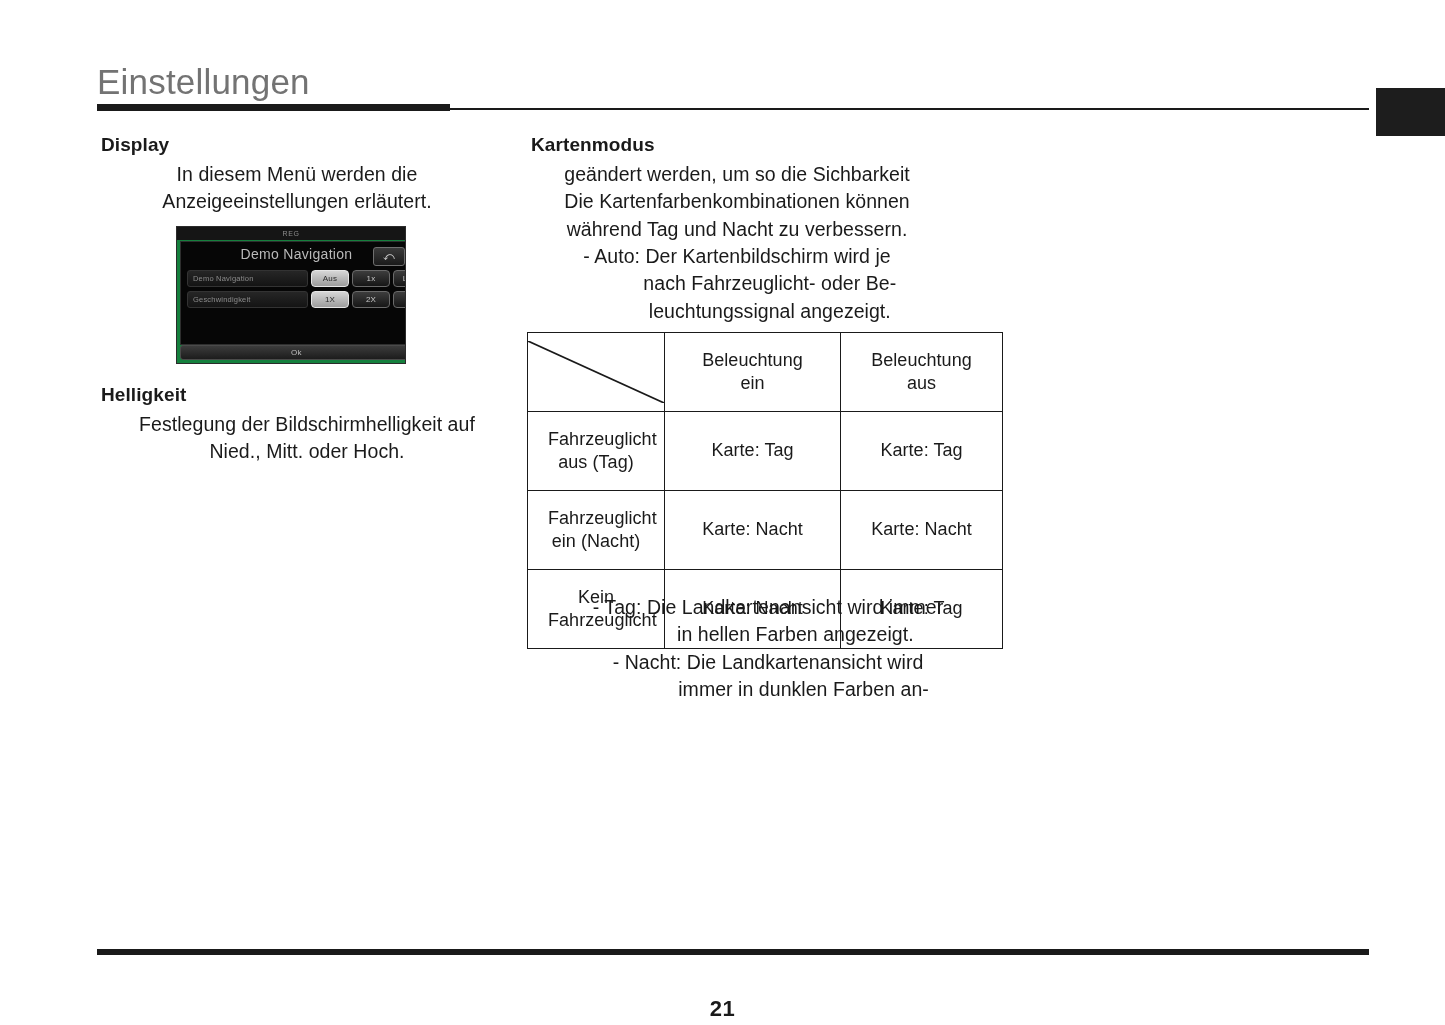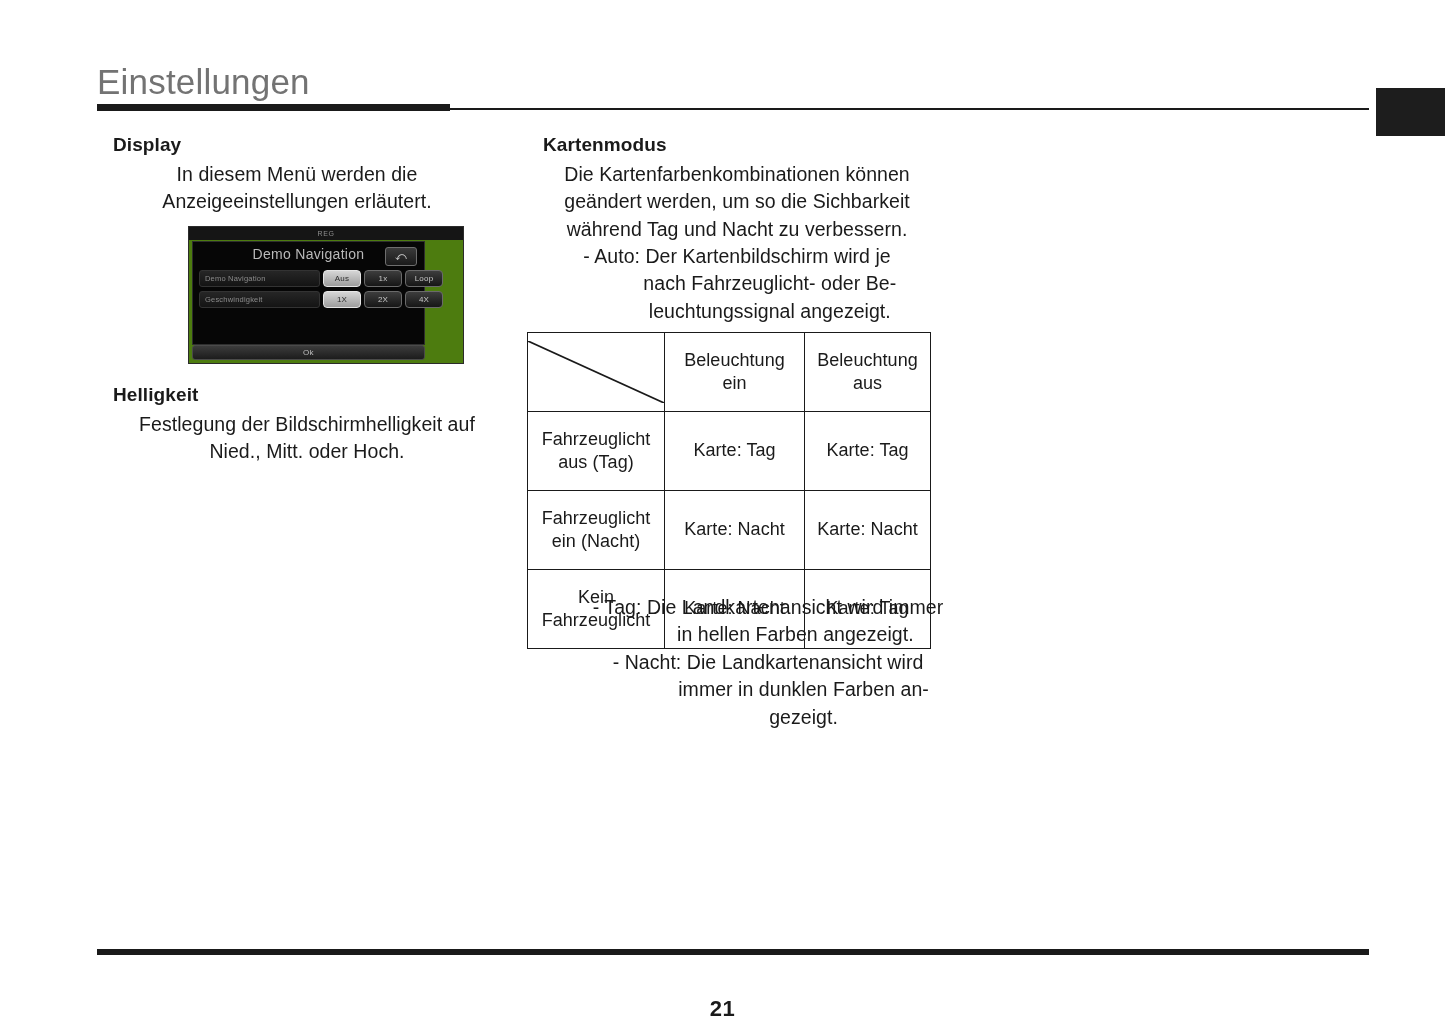--- a/index.html
+++ b/index.html
@@ -68,41 +68,41 @@
   .col-right {
     position: absolute;
     left: 527px;
     top: 131px;
     width: 420px;
   }
 
   .sec-heading {
     font-size: 19px;
     font-weight: 700;
-    margin: 0 0 2px 16px;
+    margin: 0 0 2px 4px;
     line-height: 1.45;
     letter-spacing: 0.1px;
   }
   .body-text {
     font-size: 19.5px;
     font-weight: 400;
     line-height: 1.41;
     margin: 0;
     letter-spacing: 0.05px;
   }
   .body-text .ln { display: block; white-space: pre; text-align: center; }
 
   
   .nav-shot {
     position: absolute;
-    left: 188px;
+    left: 176px;
     top: 226px;
-    width: 276px;
+    width: 230px;
     height: 138px;
-    background: #4d7c0f;
+    background: #15803d;
     border: 1px solid #2b2b2b;
     box-sizing: border-box;
     overflow: hidden;
     font-family: "Liberation Sans", sans-serif;
   }
   .nav-statusbar {
     position: absolute;
     left: 0; top: 0;
     width: 100%;
     height: 13px;
@@ -218,21 +218,21 @@
     width: 392px;
     border-collapse: collapse;
     table-layout: fixed;
   }
   .matrix td {
     border: 1.4px solid #1a1a1a;
     font-size: 18px;
     text-align: center;
     vertical-align: middle;
     line-height: 1.3;
-    padding: 8px 2px;
+    padding: 8px 20px;
     letter-spacing: 0.05px;
   }
   .matrix .c0 { width: 136px; }
   .matrix .c1 { width: 135px; }
   .matrix .c2 { width: 121px; }
   .corner-cell {
     position: relative;
     height: 62px;
     padding: 0 !important;
   }
@@ -317,22 +317,22 @@
     <div class="body-text">
       <span class="ln">Festlegung der Bildschirmhelligkeit auf</span>
       <span class="ln">Nied., Mitt. oder Hoch.</span>
     </div>
   </div>
 
   <div class="col-right">
     <div>
       <div class="sec-heading">Kartenmodus</div>
       <div class="body-text">
+        <span class="ln">geändert werden, um so die Sichbarkeit</span>
         <span class="ln">Die Kartenfarbenkombinationen können</span>
-        <span class="ln">geändert werden, um so die Sichbarkeit</span>
         <span class="ln">während Tag und Nacht zu verbessern.</span>
         <span class="ln">- Auto: Der Kartenbildschirm wird je</span>
         <span class="ln">            nach Fahrzeuglicht- oder Be-</span>
         <span class="ln">            leuchtungssignal angezeigt.</span>
       </div>
     </div>
   </div>
 
   <table class="matrix">
     <tbody>
@@ -380,20 +380,19 @@
       </tr>
     </tbody>
   </table>
 
   <div style="position:absolute;left:553px;top:594px;width:430px;">
     <div class="body-text">
       <span class="ln">- Tag: Die Landkartenansicht wird immer</span>
       <span class="ln">          in hellen Farben angezeigt.</span>
       <span class="ln">- Nacht: Die Landkartenansicht wird</span>
       <span class="ln">             immer in dunklen Farben an-</span>
-      <span class="ln">             gezeigt.</span>
     </div>
   </div>
 
   <div class="footer-rule"></div>
   <div class="page-number">21</div>
 
 </div>
 
 </body></html>

